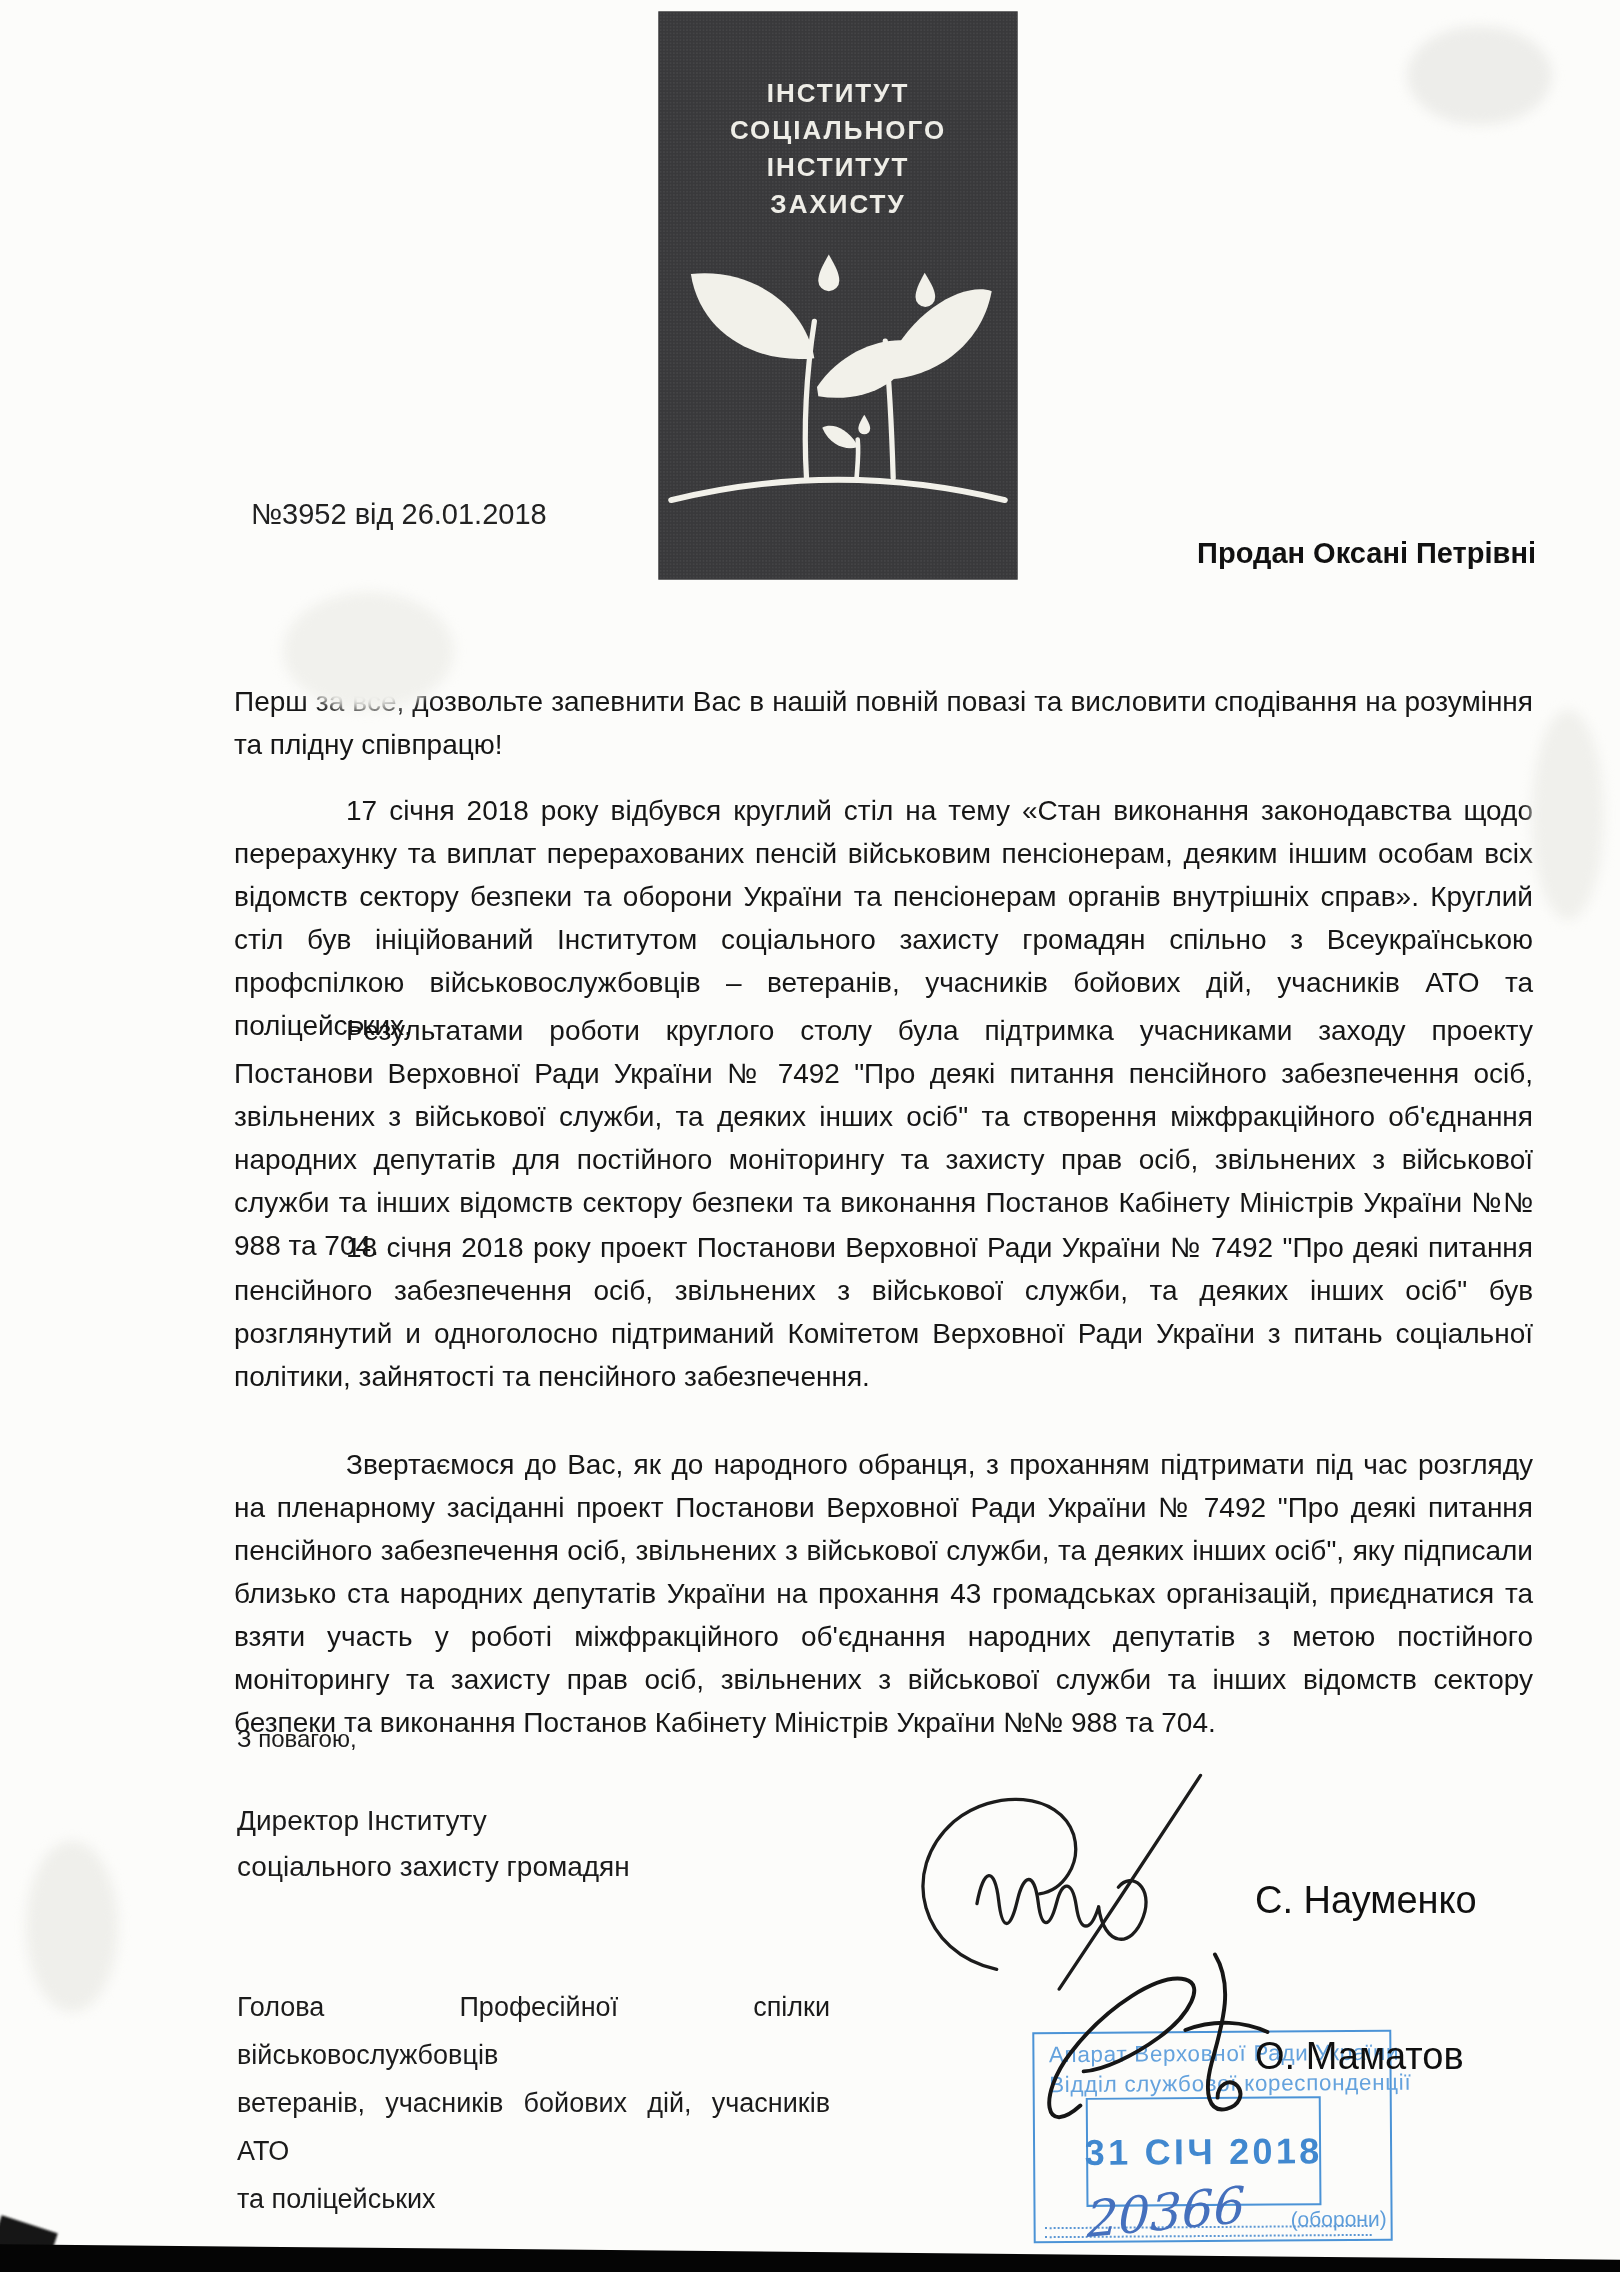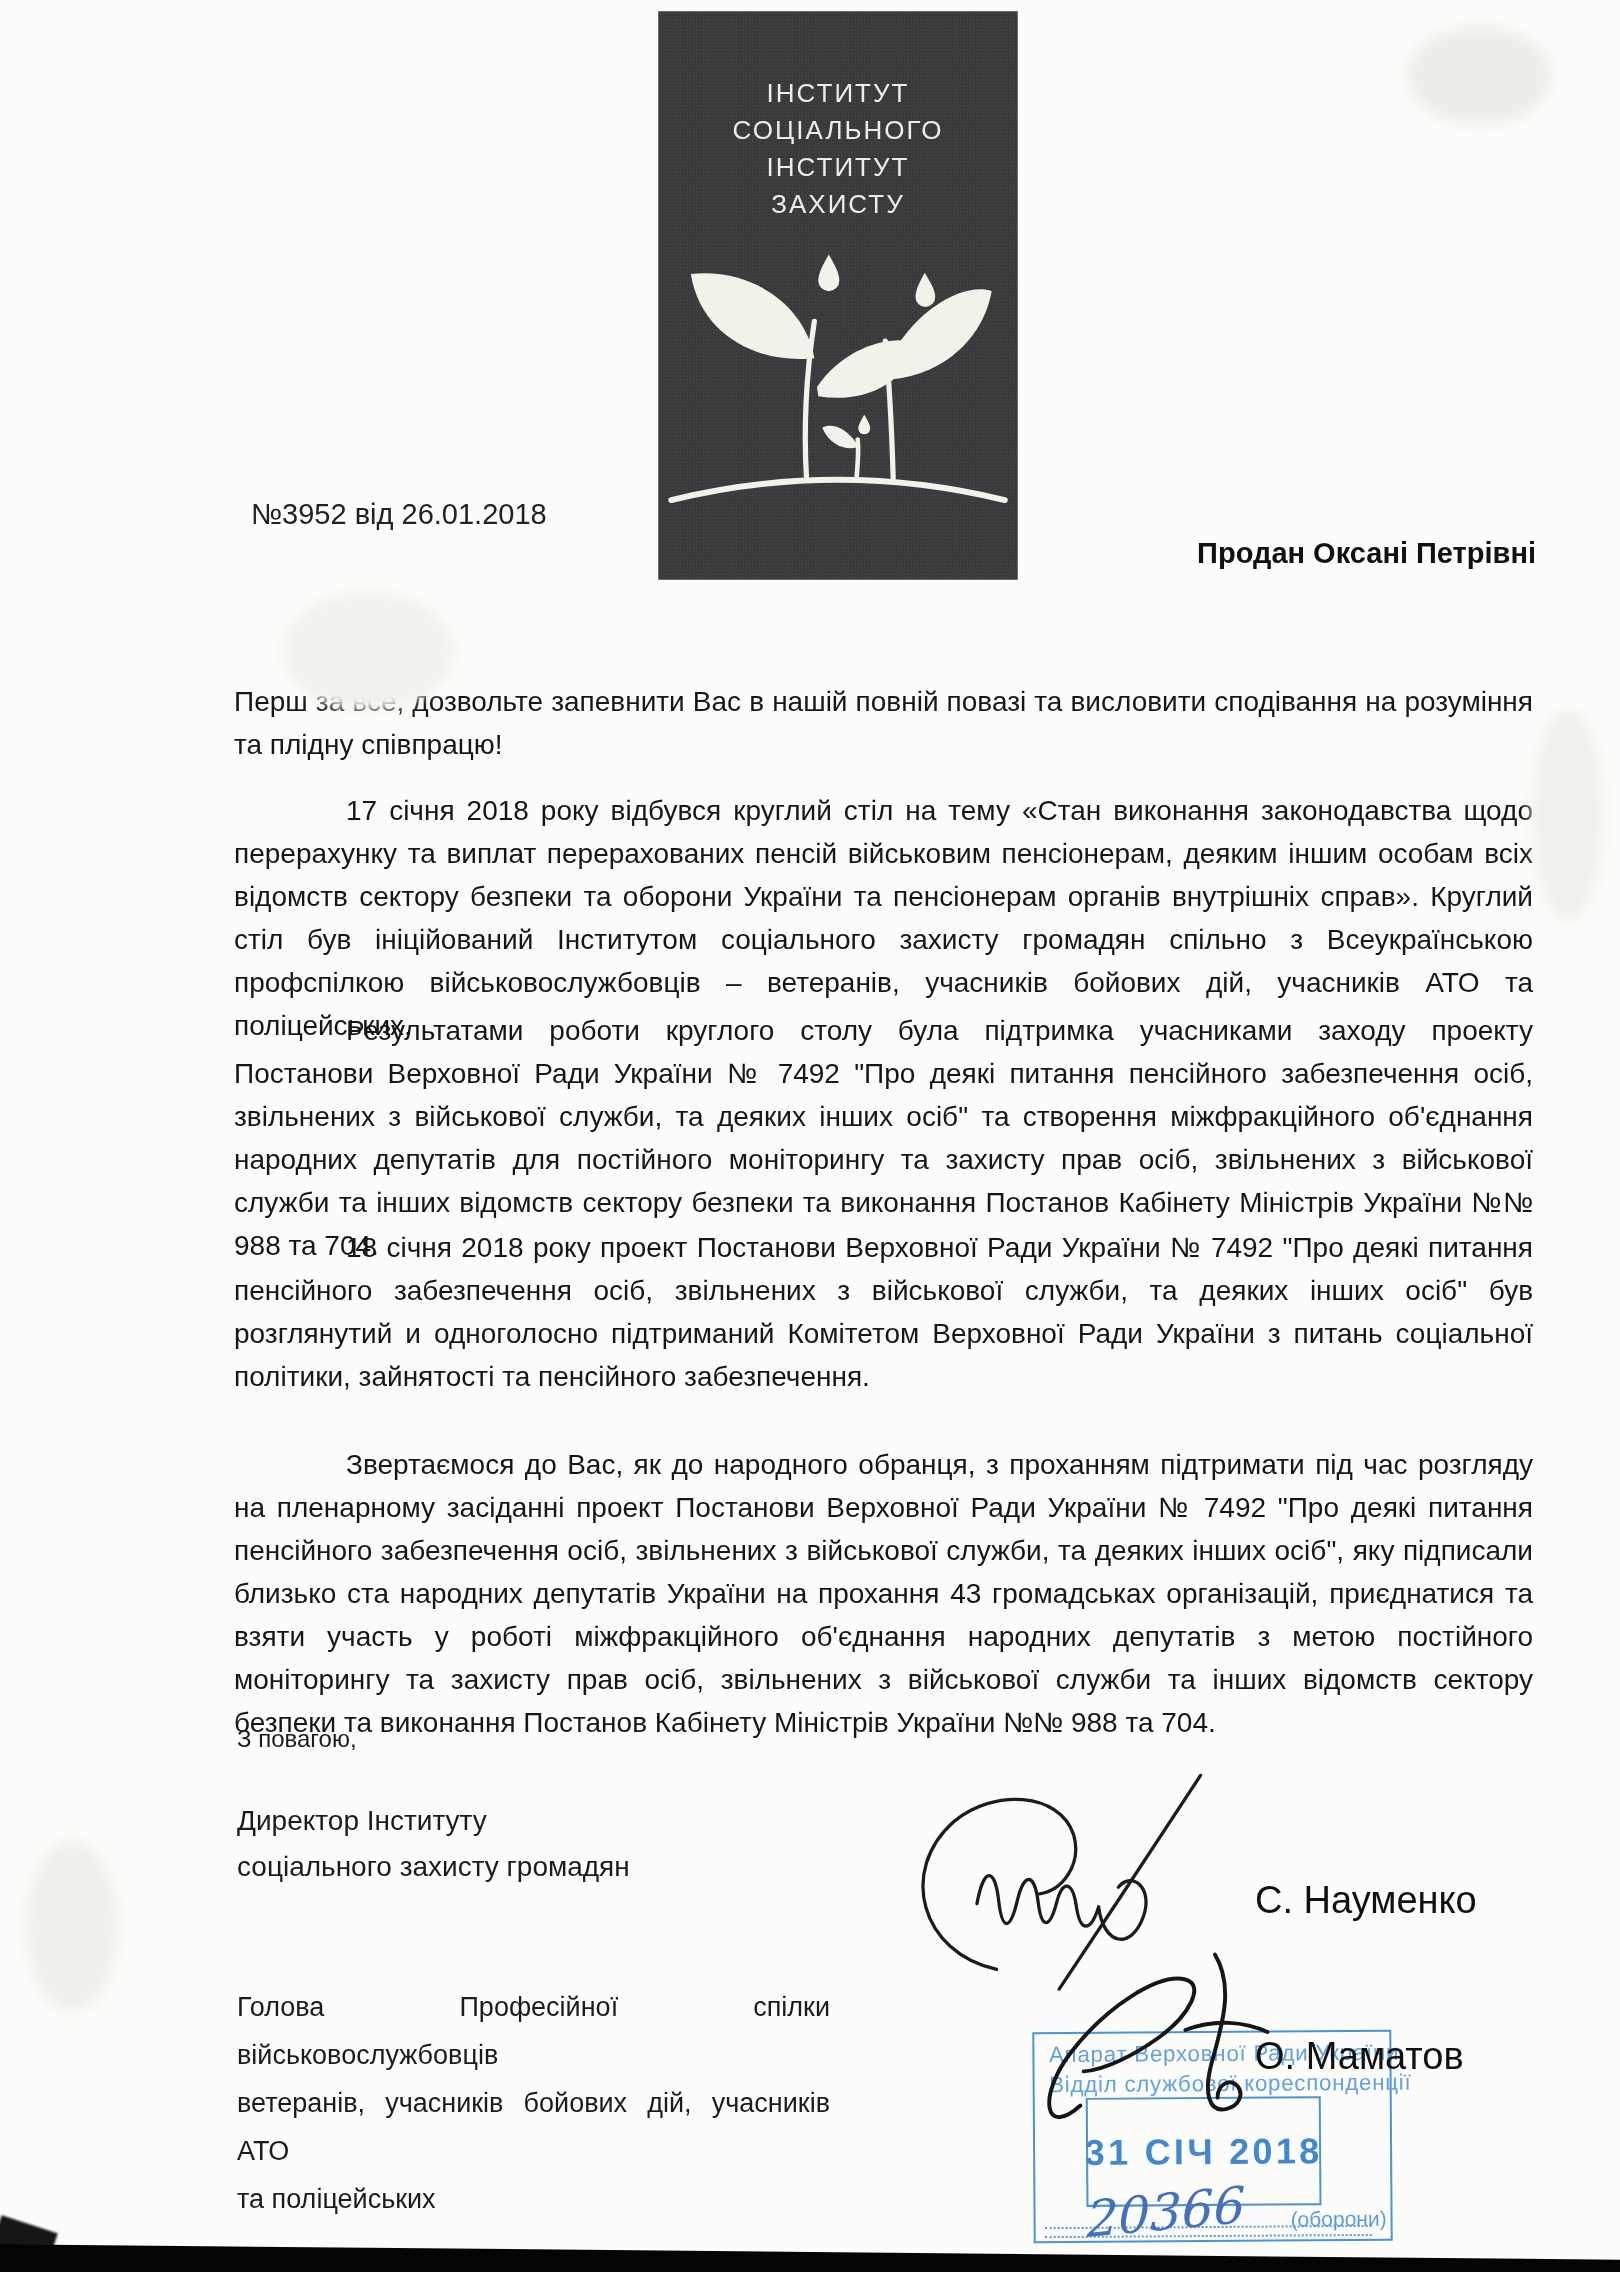--- a/index.html
+++ b/index.html
@@ -11,21 +11,21 @@
   
   .logo{
     position:absolute; left:659px; top:12px; width:358px; height:567px;
     background:#39393b;
     background-image:radial-gradient(rgba(255,255,255,.055) 0.7px, transparent 0.7px);
     background-size:3.3px 3.3px;
     box-shadow:0 0 0 0.7px #2e2e30;
   }
   .logo-text{
     padding-top:63px; text-align:center; color:#eeede7;
-    font-size:26px; line-height:37px; letter-spacing:2px; font-weight:400;
+    font-size:26px; line-height:37px; letter-spacing:2px; font-weight:700;
   }
   .logo-plant{position:absolute; left:0; top:224px; width:358px; height:289px;}
   
   .ref{position:absolute; left:251px; top:498px; font-size:29px; color:#222;}
   .addressee{position:absolute; right:84px; top:537px; font-size:29px; font-weight:bold; color:#111;}
   
   .para{
     position:absolute; left:234px; width:1299px;
     font-size:28px; line-height:43px; text-align:justify; color:#161616;
   }

